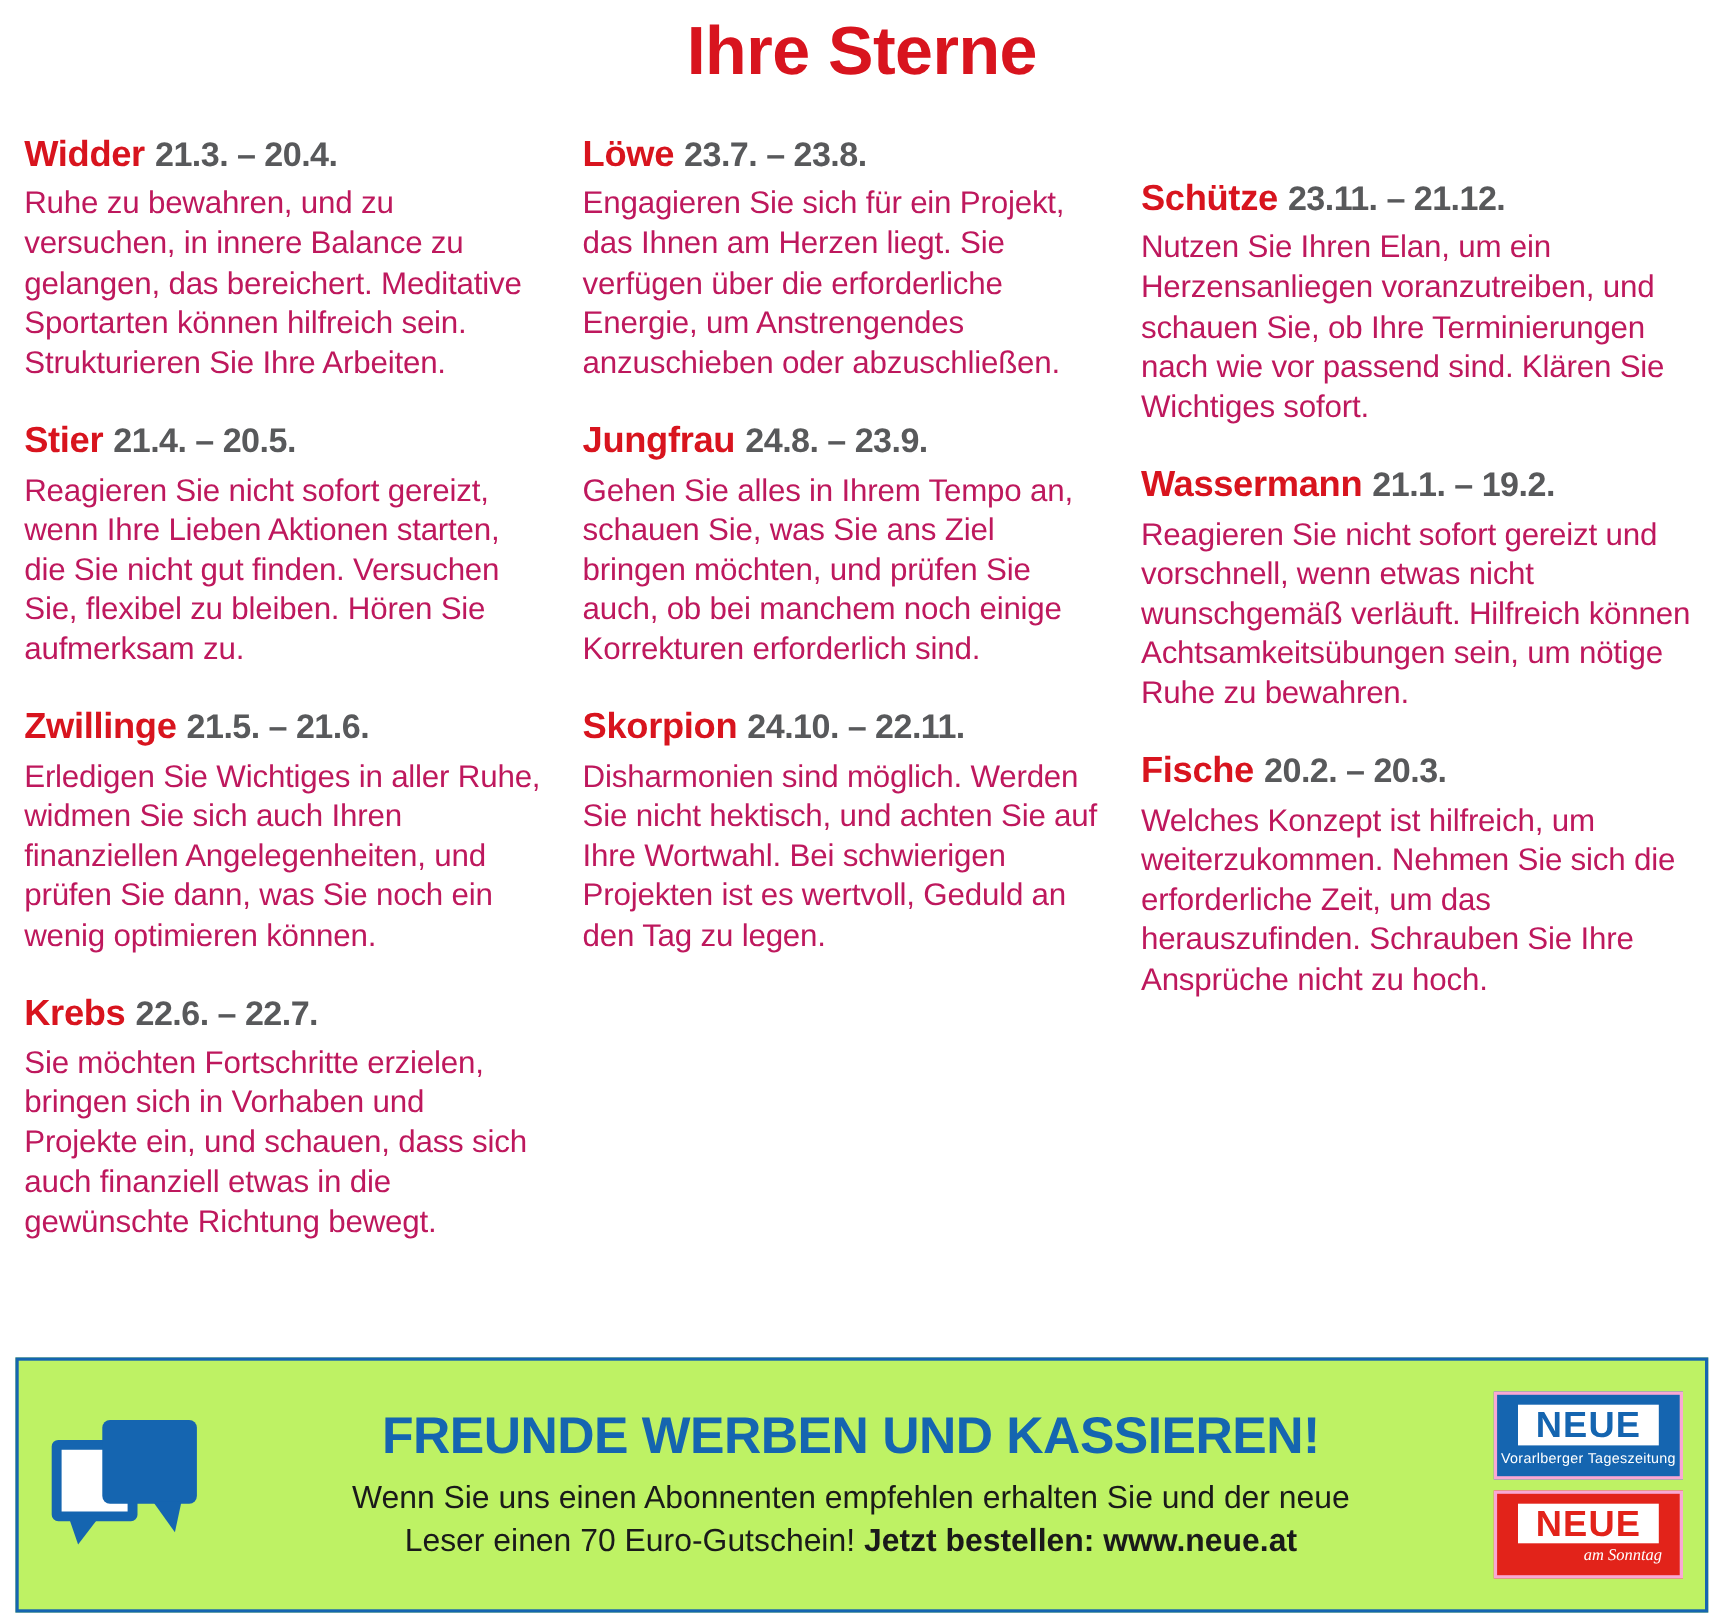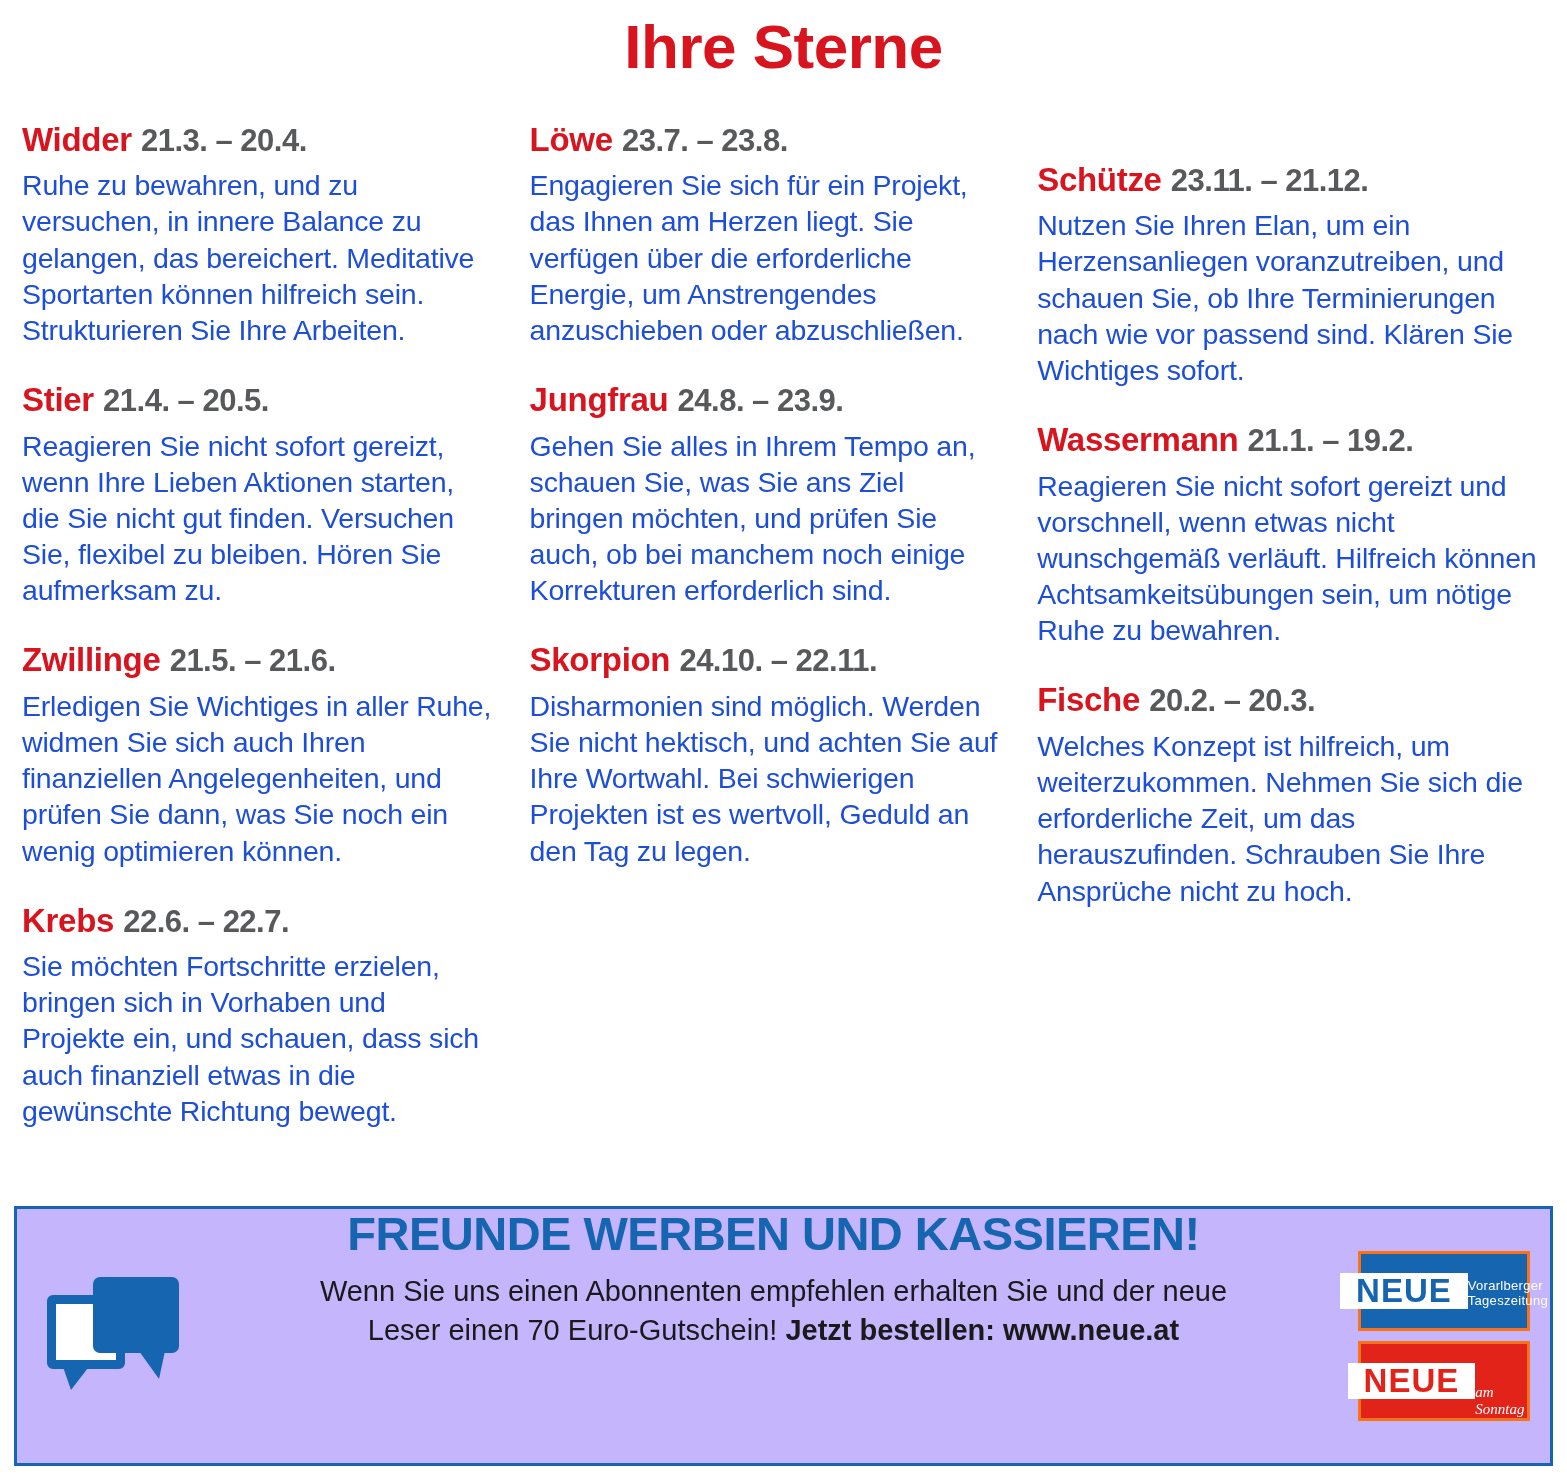--- a/index.html
+++ b/index.html
@@ -68,35 +68,36 @@
   .sign-dates {
     color: #58595b;
     font-weight: bold;
     font-family: "Liberation Sans", sans-serif;
     letter-spacing: -0.5px;
     font-size: 31px;
   }
   .sign-text {
     font-size: 28.5px;
     line-height: 1.27;
-    color: #1d4ed8;
+    color: #be185d;
     letter-spacing: -0.2px;
   }
 
   
   .ad {
     position: absolute;
     left: 14px;
     right: 14px;
     bottom: 10px;
     border: 3px solid #1565b0;
-    height: 260px;
-    display: flex;
+    height: 232px;
+    display: flex;
+    align-items: center;
     padding: 0 16px;
-    background: #c4b5fd;
+    background: #bef264;
   }
   .ad-icon {
     width: 160px;
     flex: 0 0 160px;
     display: flex;
     align-items: center;
     justify-content: center;
   }
   .bubbles {
     position: relative;
@@ -169,22 +170,23 @@
     width: 180px;
     display: flex;
     flex-direction: column;
     gap: 10px;
     align-items: center;
     justify-content: center;
   }
   .logo {
     width: 172px;
     height: 80px;
-    border: 3px solid #f97316;
-    display: flex;
+    border: 3px solid #f9a8d4;
+    display: flex;
+    flex-direction: column;
     align-items: center;
     justify-content: center;
     position: relative;
   }
   .logo-blue {
     background: #1565b0;
   }
   .logo-red {
     background: #e2231a;
   }

